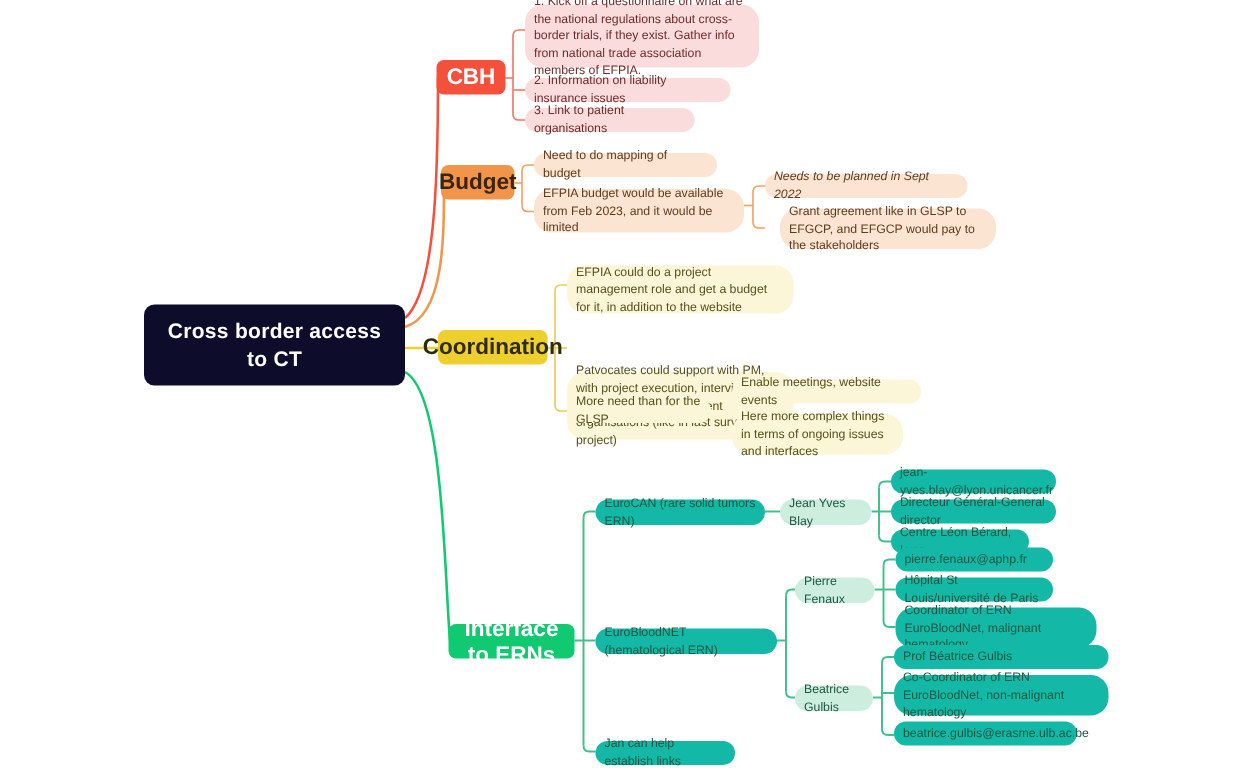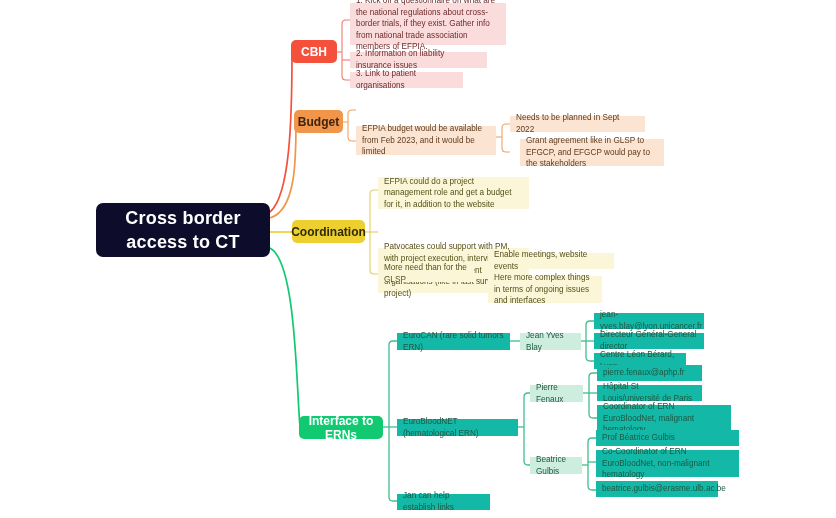--- a/index.html
+++ b/index.html
@@ -29,47 +29,47 @@
     align-items: center;
     border-radius: 5px;
     white-space: normal;
   }
   
   .root {
     justify-content: center;
     text-align: center;
     background: #0d0d2b;
     color: #ffffff;
-    font-size: 18px;
+    font-size: 14px;
     font-weight: bold;
     letter-spacing: .2px;
     line-height: 1.35;
     border-radius: 7px;
     padding: 6px 10px;
   }
   
   .branch {
     justify-content: center;
     text-align: center;
-    font-size: 12px;
+    font-size: 15px;
     font-weight: bold;
     padding: 4px 8px;
     border-radius: 5px;
   }
   .branch.cbh       { background: #f4503c; color: #ffffff; }
   .branch.budget    { background: #f0954a; color: #3d2410; }
   .branch.coord     { background: #edd030; color: #2f2a08; }
   .branch.erns      { background: #10c971; color: #ffffff; }
 
   
   .leaf {
     font-size: 8.2px;
     line-height: 1.42;
     padding: 4px 6px;
-    border-radius: 0;
+    border-radius: 12px;
     align-items: center;
   }
   .leaf.red    { background: #fbdcdc; color: #6d2b2b; }
   .leaf.orange { background: #fbe4d2; color: #5e3b1c; }
   .leaf.yellow { background: #fbf6d7; color: #55501a; }
   .leaf.green  { background: #14b8a6; color: #1d5842; }
   .leaf.green2 { background: #cdeede; color: #1d5842; }
 </style>
 </head>
 <body>
@@ -157,24 +157,27 @@
   <div class="node leaf red" style="left:350px; top:52px; width:137px; height:16px;">
     <span>2. Information on liability insurance issues</span>
   </div>
   <div class="node leaf red" style="left:350px; top:72px; width:113px; height:16px;">
     <span>3. Link to patient organisations</span>
   </div>
 
   <div class="node branch budget" style="left:294px; top:110px; width:49px; height:23px;">
     <span>Budget</span>
   </div>
+  <div class="node leaf orange" style="left:356px; top:102px; width:122px; height:16px;">
+    <span>Need to do mapping of budget</span>
+  </div>
   <div class="node leaf orange" style="left:356px; top:126px; width:140px; height:29px;">
     <span>EFPIA budget would be available from Feb 2023, and it would be limited</span>
   </div>
-  <div class="node leaf orange" style="left:510px; top:116px; width:135px; height:16px;">
+  <div class="node leaf orange" style="left:510px; top:116px; width:135px; height:16px;font-style:italic;">
     <span>Needs to be planned in Sept 2022</span>
   </div>
   <div class="node leaf orange" style="left:520px; top:139px; width:144px; height:27px;">
     <span>Grant agreement like in GLSP to EFGCP, and EFGCP would pay to the stakeholders</span>
   </div>
 
   <div class="node branch coord" style="left:292px; top:220px; width:73px; height:23px;">
     <span>Coordination</span>
   </div>
   <div class="node leaf yellow" style="left:378px; top:177px; width:151px; height:32px;">

